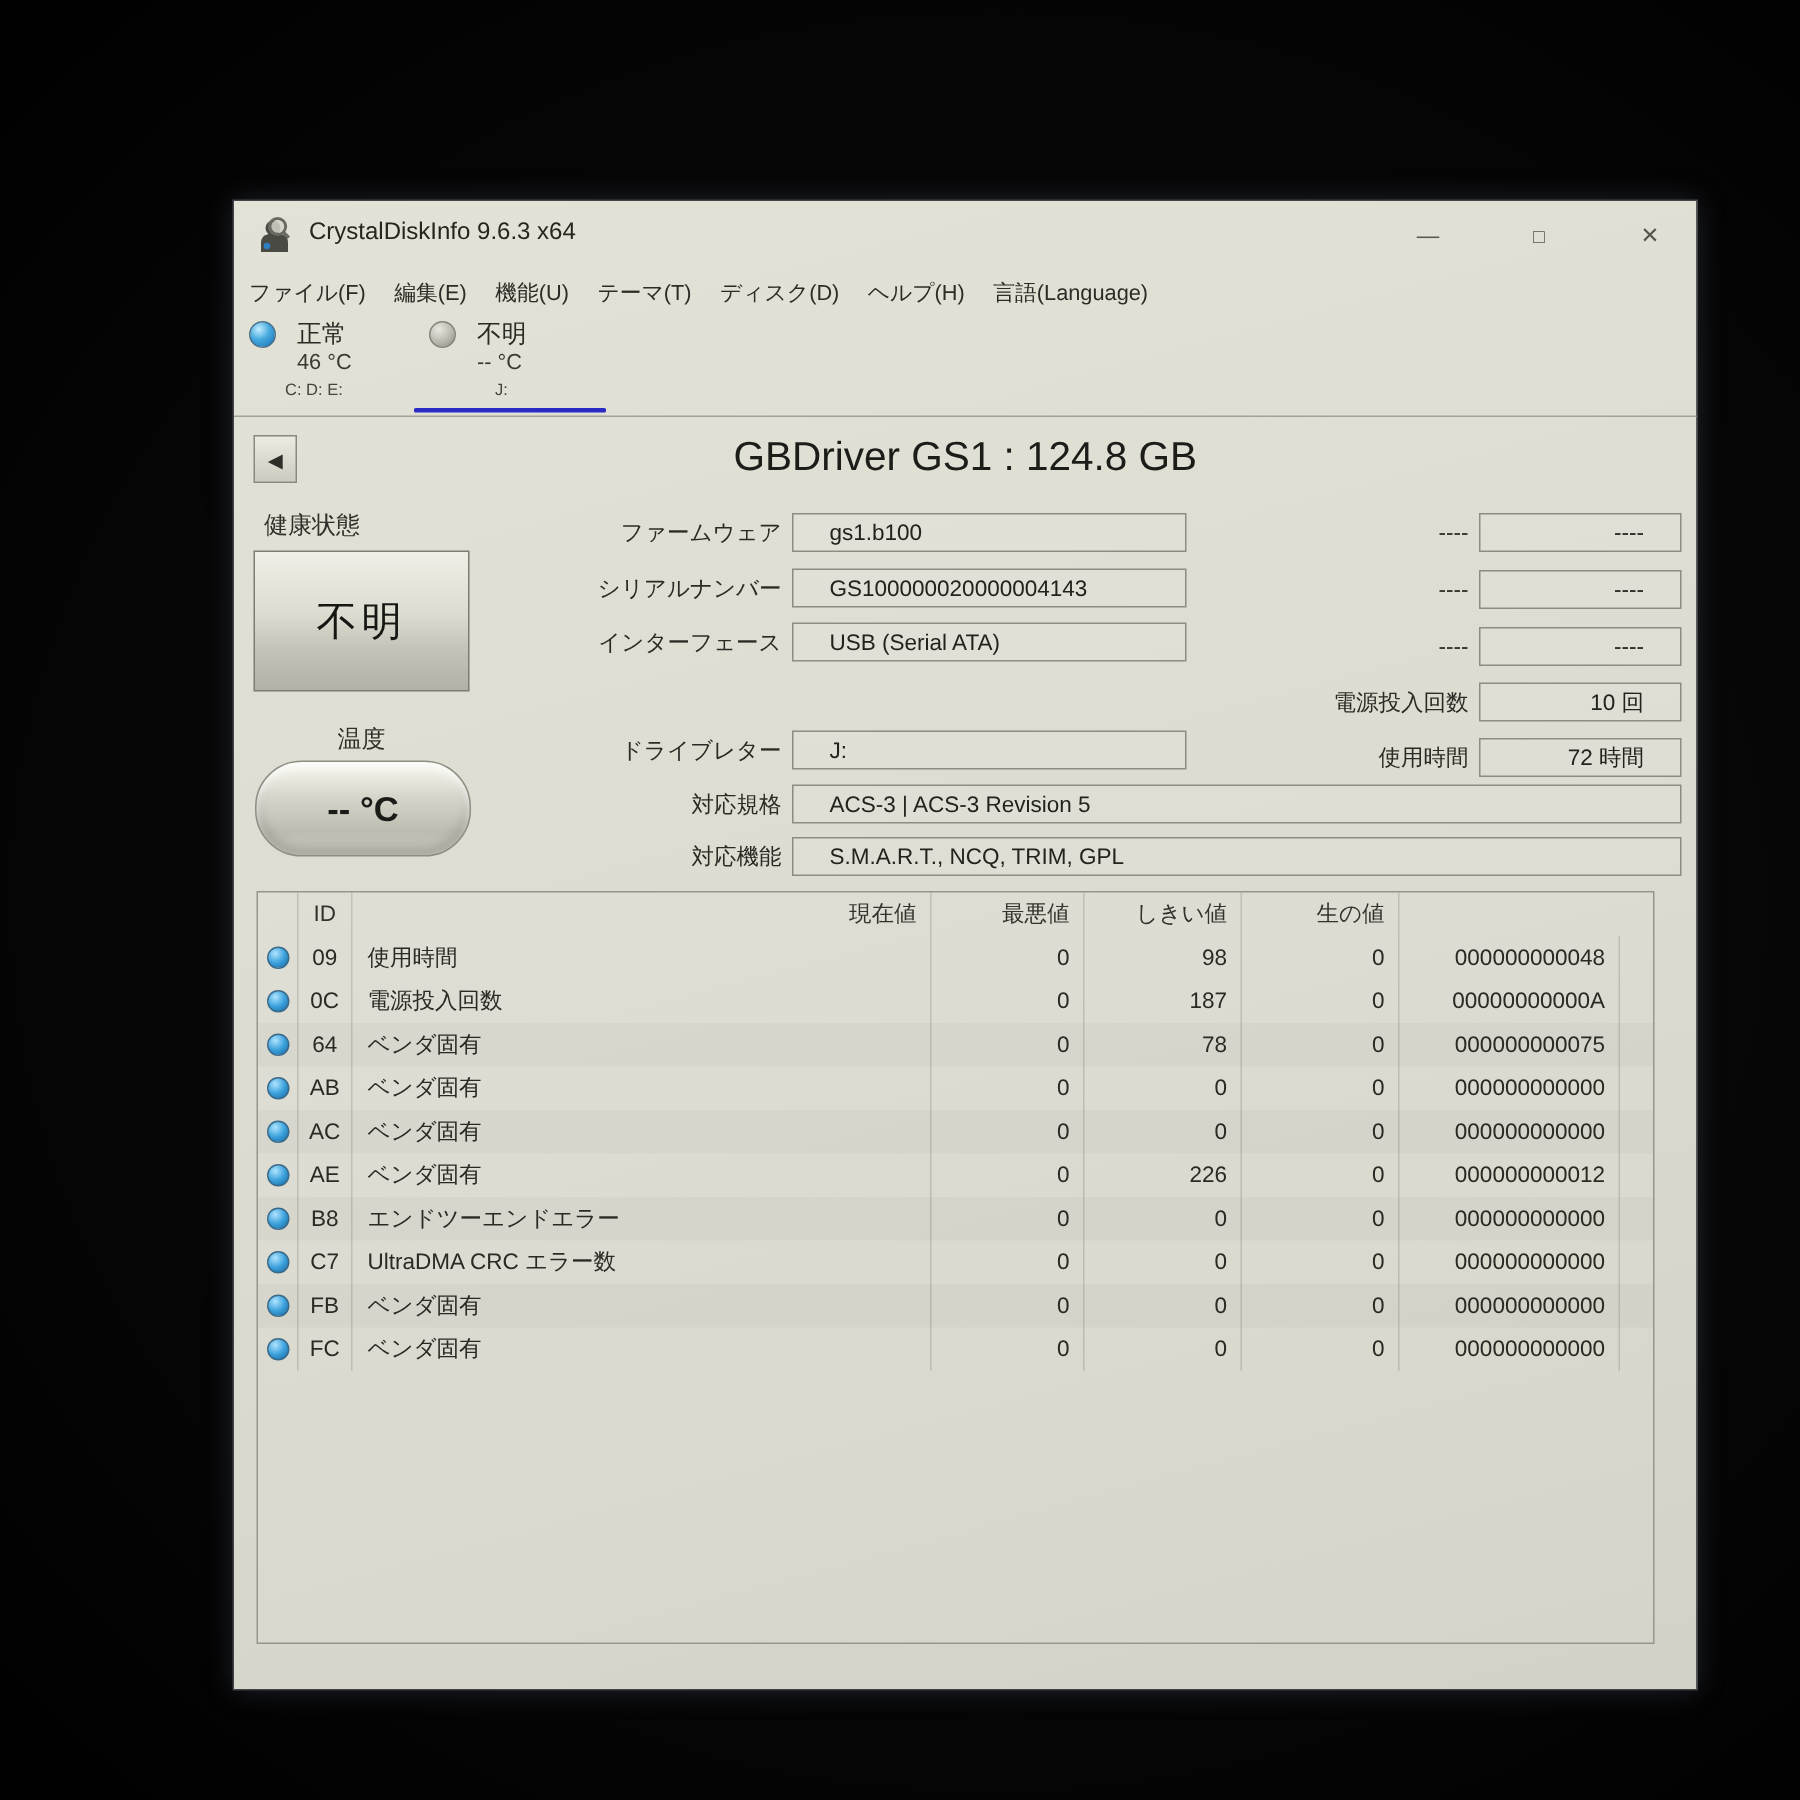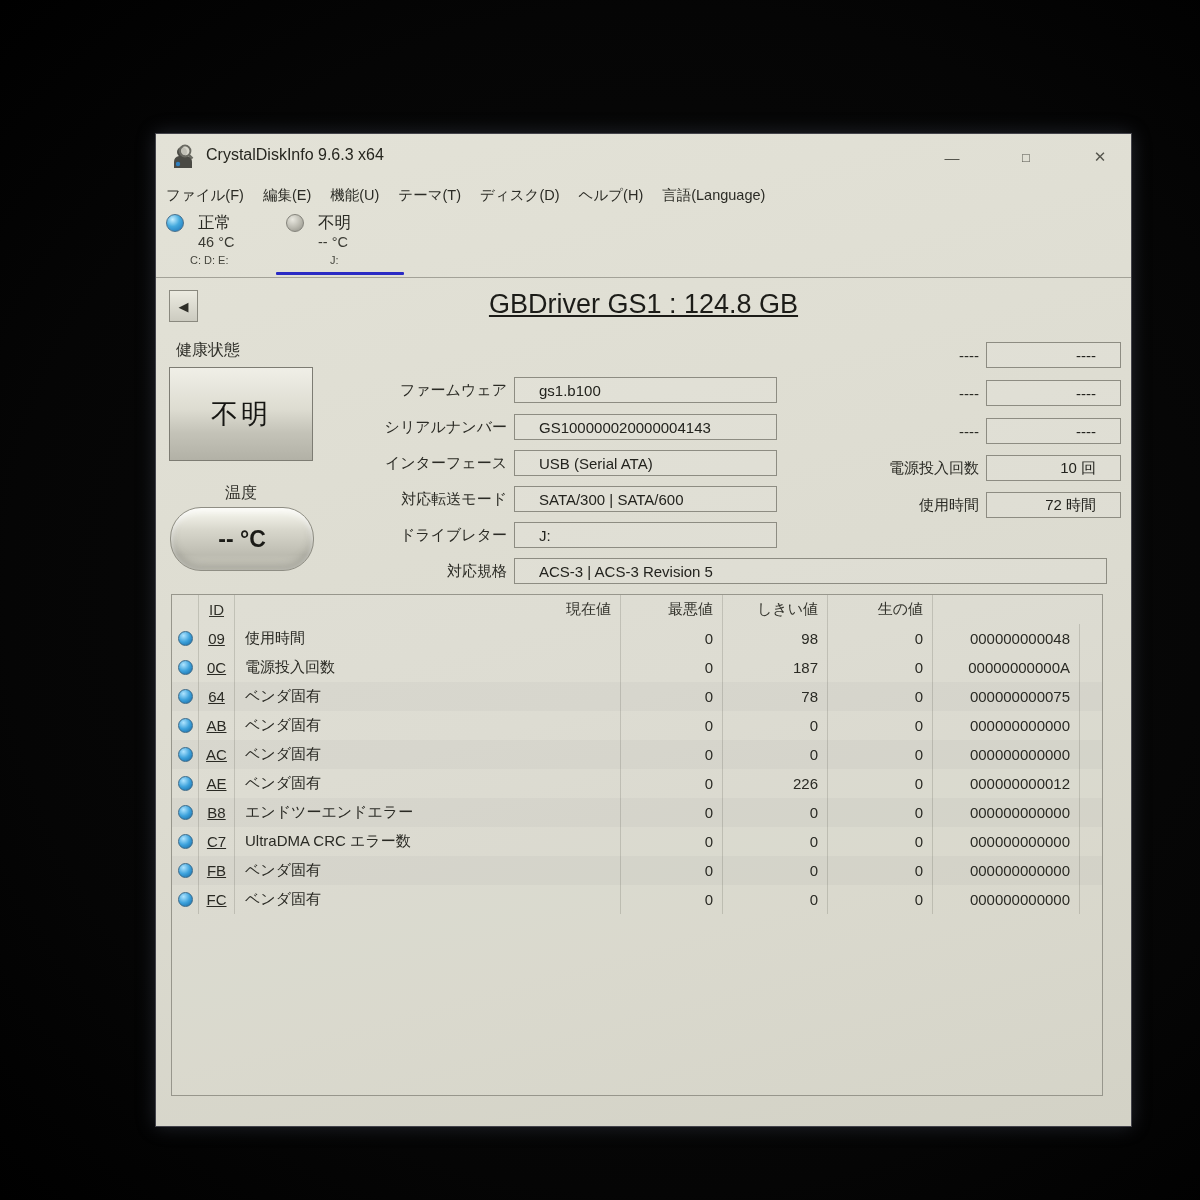--- a/index.html
+++ b/index.html
@@ -35,40 +35,40 @@
   .disk-temp{position:absolute;left:32px;top:24px;font-size:14.5px;color:#3a3a33;}
   .disk-drives{position:absolute;left:24px;top:44px;font-size:11px;color:#45453d;}
   .tab-underline{position:absolute;left:120px;top:62px;width:128px;height:3px;background:#2a2ac4;border-radius:1px;}
   .diskbar-sep{position:absolute;left:0;top:67px;width:100%;height:1px;background:#a3a298;}
   
   .back-btn{
     position:absolute;left:13px;top:156px;width:27px;height:30px;
     background:linear-gradient(#ecebe1,#cccbc0);border:1px solid #8a897f;
     display:flex;align-items:center;justify-content:center;font-size:13px;color:#2e2e28;
   }
-  .drive-title{position:absolute;left:0;top:155px;width:100%;text-align:center;font-size:27px;color:#1c1c18;text-decoration:underline;}
+  .drive-title{position:absolute;left:0;top:155px;width:100%;text-align:center;font-size:27px;color:#1c1c18;}
   .health-label{position:absolute;left:20px;top:206px;width:130px;text-align:left;font-size:16px;color:#30302a;}
   .health-btn{
     position:absolute;left:13px;top:233px;width:142px;height:92px;
     background:linear-gradient(#f0efe7 0%,#dddcd1 45%,#c4c3b8 70%,#b2b1a6 100%);
     border:1px solid #7d7c73;
     display:flex;align-items:center;justify-content:center;
     font-size:27px;letter-spacing:3px;color:#161613;
   }
   .temp-label{position:absolute;left:20px;top:349px;width:130px;text-align:center;font-size:16px;color:#30302a;}
   .temp-pill{
     position:absolute;left:14px;top:373px;width:142px;height:62px;border-radius:31px;
     background:linear-gradient(#fafaf2 0%,#d8d7cc 35%,#bdbcb1 75%,#cfcec3 100%);
     border:1px solid #8f8e84;
     box-shadow:inset 0 3px 6px rgba(255,255,255,.8), inset 0 -5px 8px rgba(90,90,80,.35);
     display:flex;align-items:center;justify-content:center;
     font-size:23px;font-weight:bold;color:#1b1b17;
   }
   
-  .field{position:absolute;left:78px;display:flex;align-items:center;height:26px;margin-top:35px;}
+  .field{position:absolute;left:92px;display:flex;align-items:center;height:26px;}
   .field-label{width:273px;text-align:right;padding-right:7px;font-size:15px;color:#2b2b25;}
   .field-box{
     box-sizing:border-box;height:26px;border:1px solid #8d8c82;background:rgba(255,255,255,.07);
     display:flex;align-items:center;padding:0 24px;font-size:15px;color:#23231e;
   }
   .field-box.normal{width:263px;}
   .field-box.wide{width:593px;}
   .rfield{position:absolute;left:640px;display:flex;align-items:center;height:26px;}
   .rfield .field-label{width:183px;}
   .rfield .field-box{width:135px;justify-content:flex-end;}
@@ -79,21 +79,21 @@
   }
   .trow{
     display:grid;grid-template-columns:27px 36px 386px 102px 105px 105px 147px 1fr;
     height:29px;align-items:center;font-size:15px;color:#2a2a24;
   }
   .trow.thead{color:#33332c;}
   .trow:nth-child(2n+3){background:rgba(0,0,0,.025);}
   .tc{height:100%;display:flex;align-items:center;box-sizing:border-box;}
   .tc.sep{border-right:1px solid rgba(60,60,50,.18);}
   .tc.c-dot{justify-content:center;}
-  .tc.c-id{justify-content:center;text-decoration:underline;}
+  .tc.c-id{justify-content:center;}
   .tc.c-name{padding-left:10px;}
   .tc.c-num{justify-content:flex-end;padding-right:9px;}
   .row-dot{width:13px;height:13px;border-radius:50%;
     background:radial-gradient(circle at 35% 28%, #aee4ff 0%, #3da2dc 50%, #15659f 100%);
     border:1px solid #3a6a8a;}
 </style>
 </head>
 <body>
 
 <div class="window">
@@ -163,31 +163,31 @@
     <span class="field-box normal">gs1.b100</span>
   </div>
   <div class="field" style="top:245px;">
     <span class="field-label">シリアルナンバー</span>
     <span class="field-box normal">GS100000020000004143</span>
   </div>
   <div class="field" style="top:281px;">
     <span class="field-label">インターフェース</span>
     <span class="field-box normal">USB (Serial ATA)</span>
   </div>
-  <div class="field" style="top:317px;">
-    <span class="field-label">対応転送モード</span>
-    <span class="field-box normal">SATA/300 | SATA/600</span>
-  </div>
   <div class="field" style="top:353px;">
     <span class="field-label">ドライブレター</span>
     <span class="field-box normal">J:</span>
   </div>
   <div class="field" style="top:389px;">
     <span class="field-label">対応規格</span>
     <span class="field-box wide">ACS-3 | ACS-3 Revision 5</span>
+  </div>
+  <div class="field" style="top:424px;">
+    <span class="field-label">対応機能</span>
+    <span class="field-box wide">S.M.A.R.T., NCQ, TRIM, GPL</span>
   </div>
 
   <div class="rfield" style="top:208px;">
     <span class="field-label">----</span>
     <span class="field-box">----</span>
   </div>
   <div class="rfield" style="top:246px;">
     <span class="field-label">----</span>
     <span class="field-box">----</span>
   </div>

